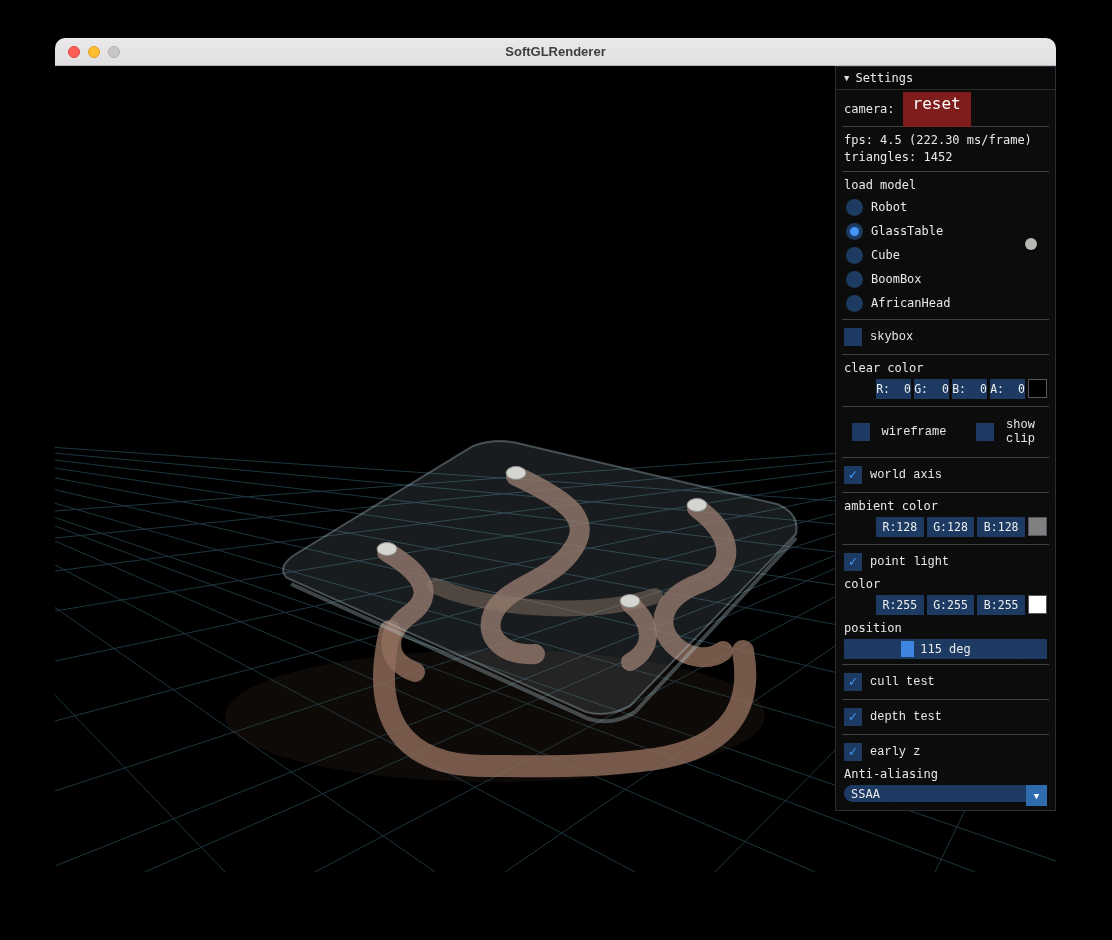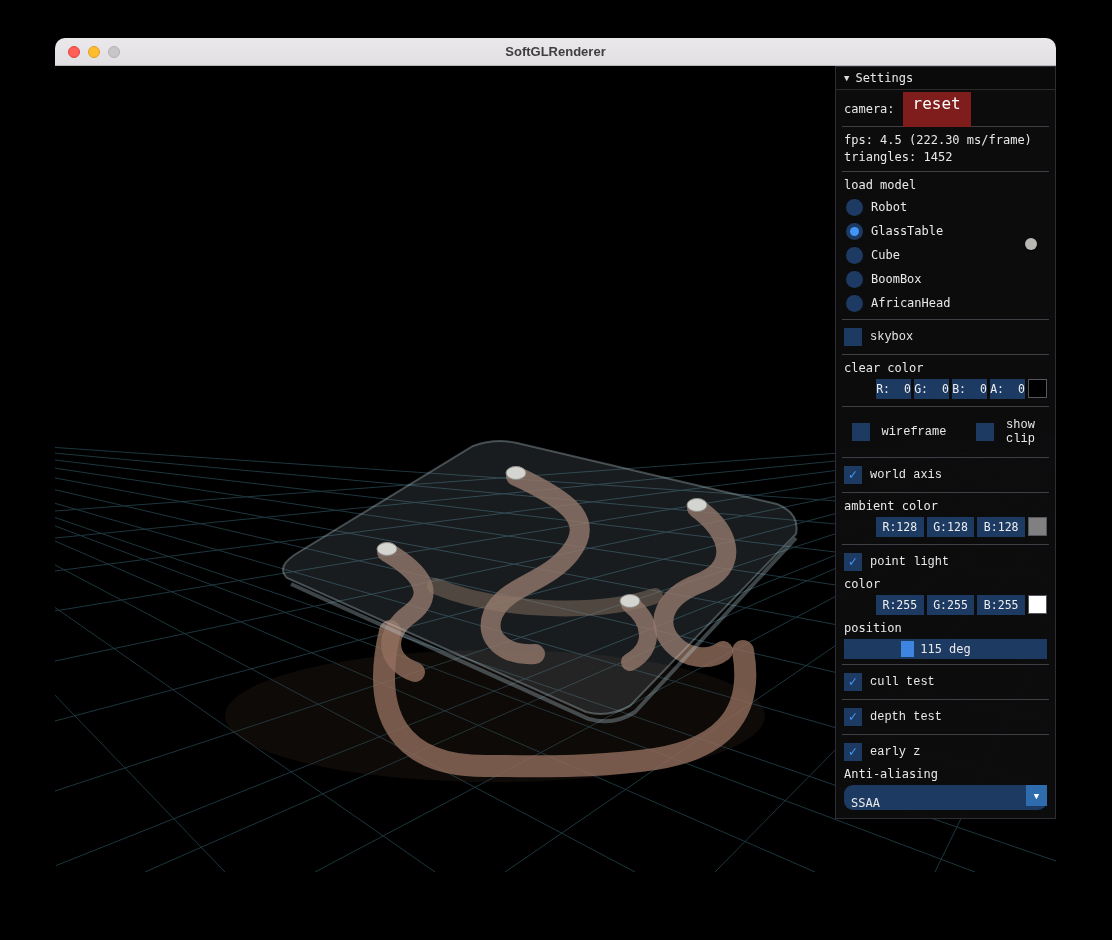--- a/index.html
+++ b/index.html
@@ -65,21 +65,21 @@
   .frame { background:#1d3a63; color:#eee; height:20px; line-height:20px; text-align:center;
            white-space:pre; flex:1 1 auto; font-size:11.5px; }
   .swatch { width:19px; height:19px; flex:0 0 auto; border:1px solid #565660; }
 
   
   .slider { position:relative; height:20px; background:#1d3a63; margin:2px 0 4px 0; }
   .grab { position:absolute; left:28%; top:2px; bottom:2px; width:13px; background:#3d85e0; }
   .sval { position:absolute; left:0; right:0; top:0; line-height:20px; text-align:center; }
 
   
-  .combo { position:relative; height:25px; background:#1d3a63; display:flex; align-items:flex-end;
+  .combo { position:relative; height:17px; background:#1d3a63; display:flex; align-items:center;
            padding-left:7px; margin-top:2px;border-radius:9px; }
   .cbtn { position:absolute; right:0; top:0; width:21px; height:21px; background:#2e6cae;
           display:flex; align-items:center; justify-content:center; }
   .carrow { font-size:9px; color:#fff; }
 
   .cursor-dot { position:absolute; left:970px; top:172px; width:12px; height:12px;
                 border-radius:50%; background:#b9b7b4; z-index:9;
                 box-shadow:0 1px 2px rgba(0,0,0,0.6); }
 </style>
 </head>

